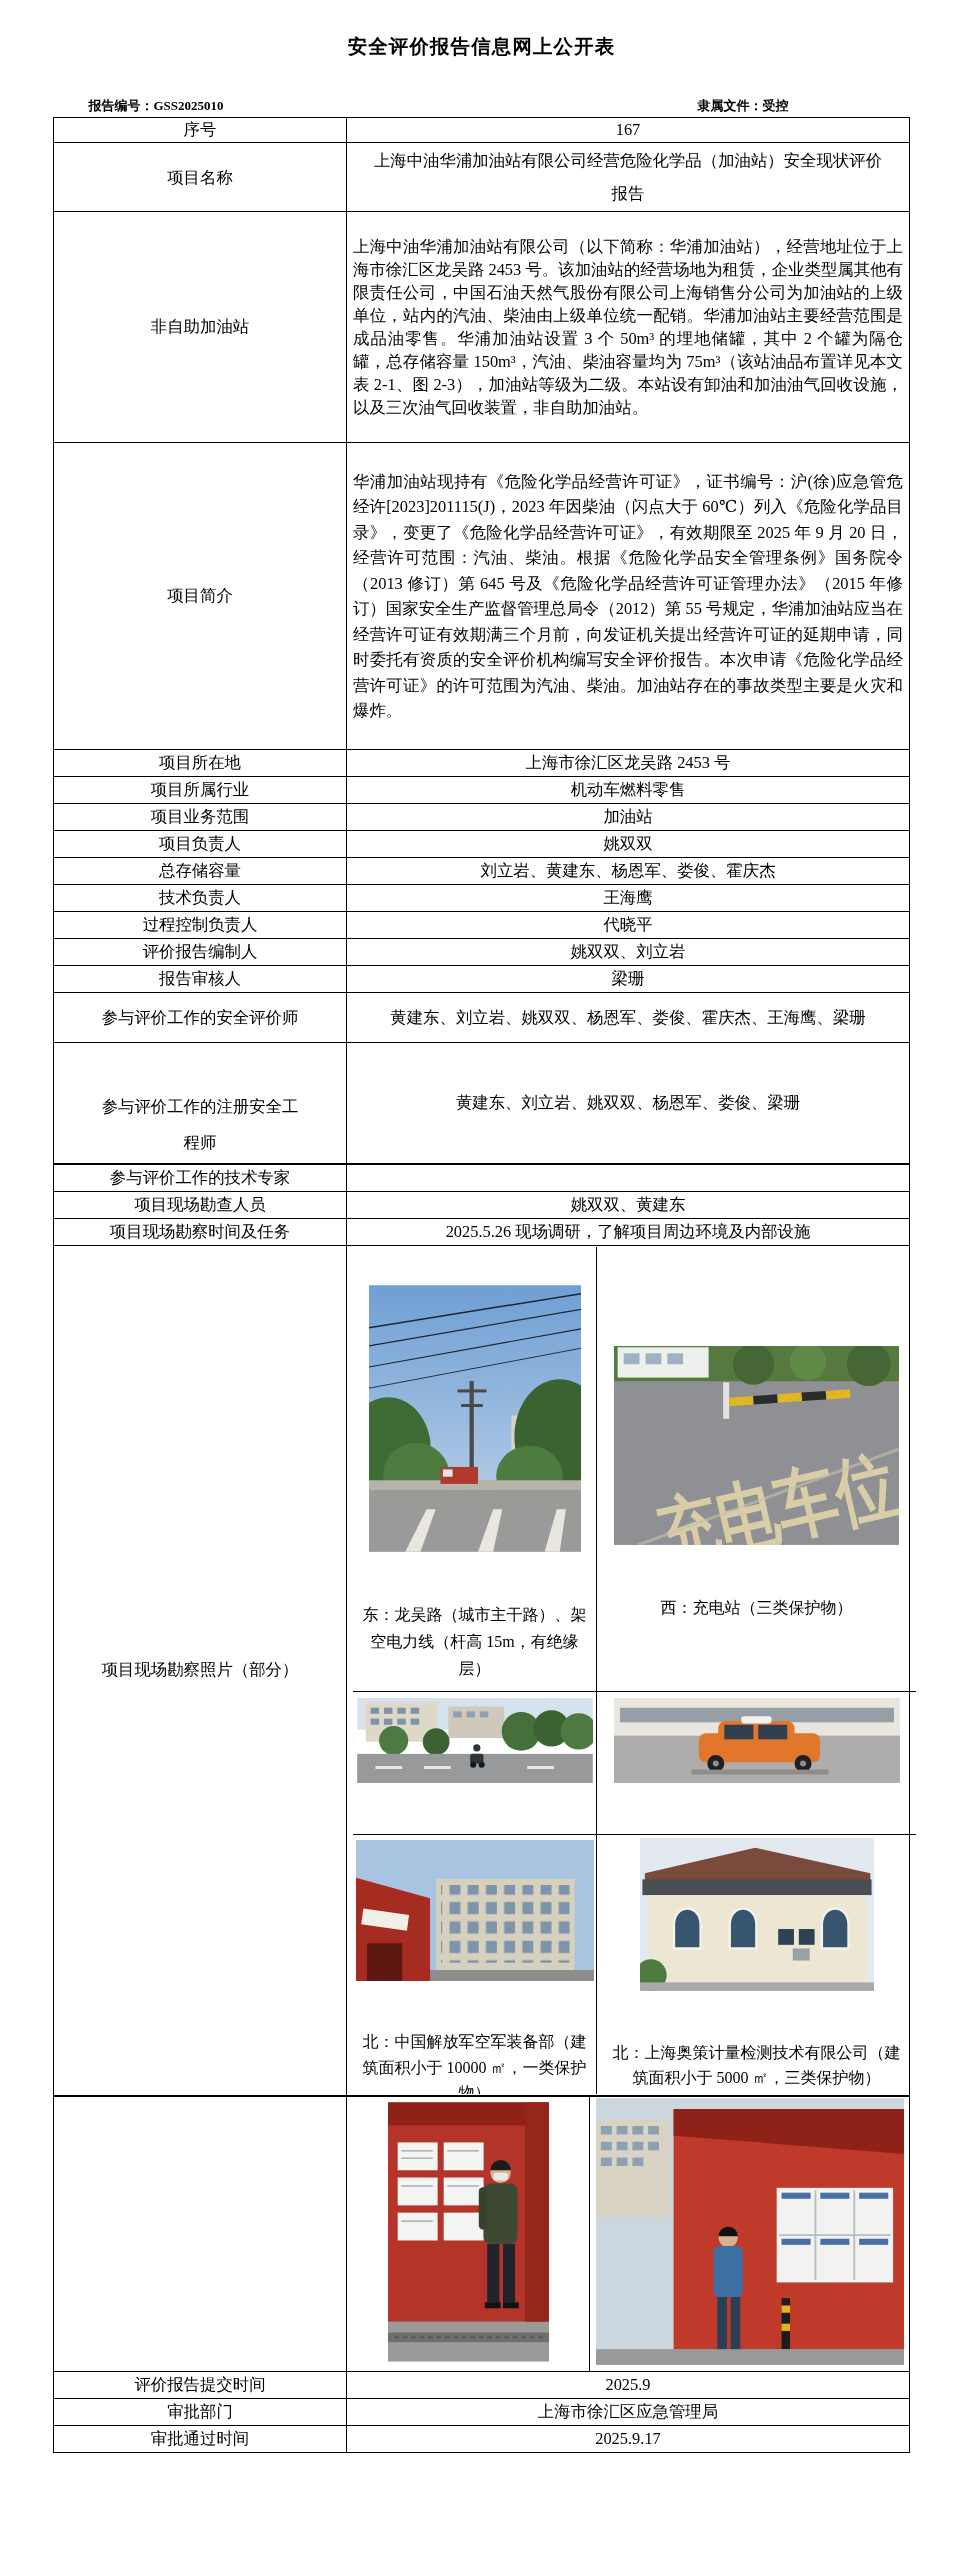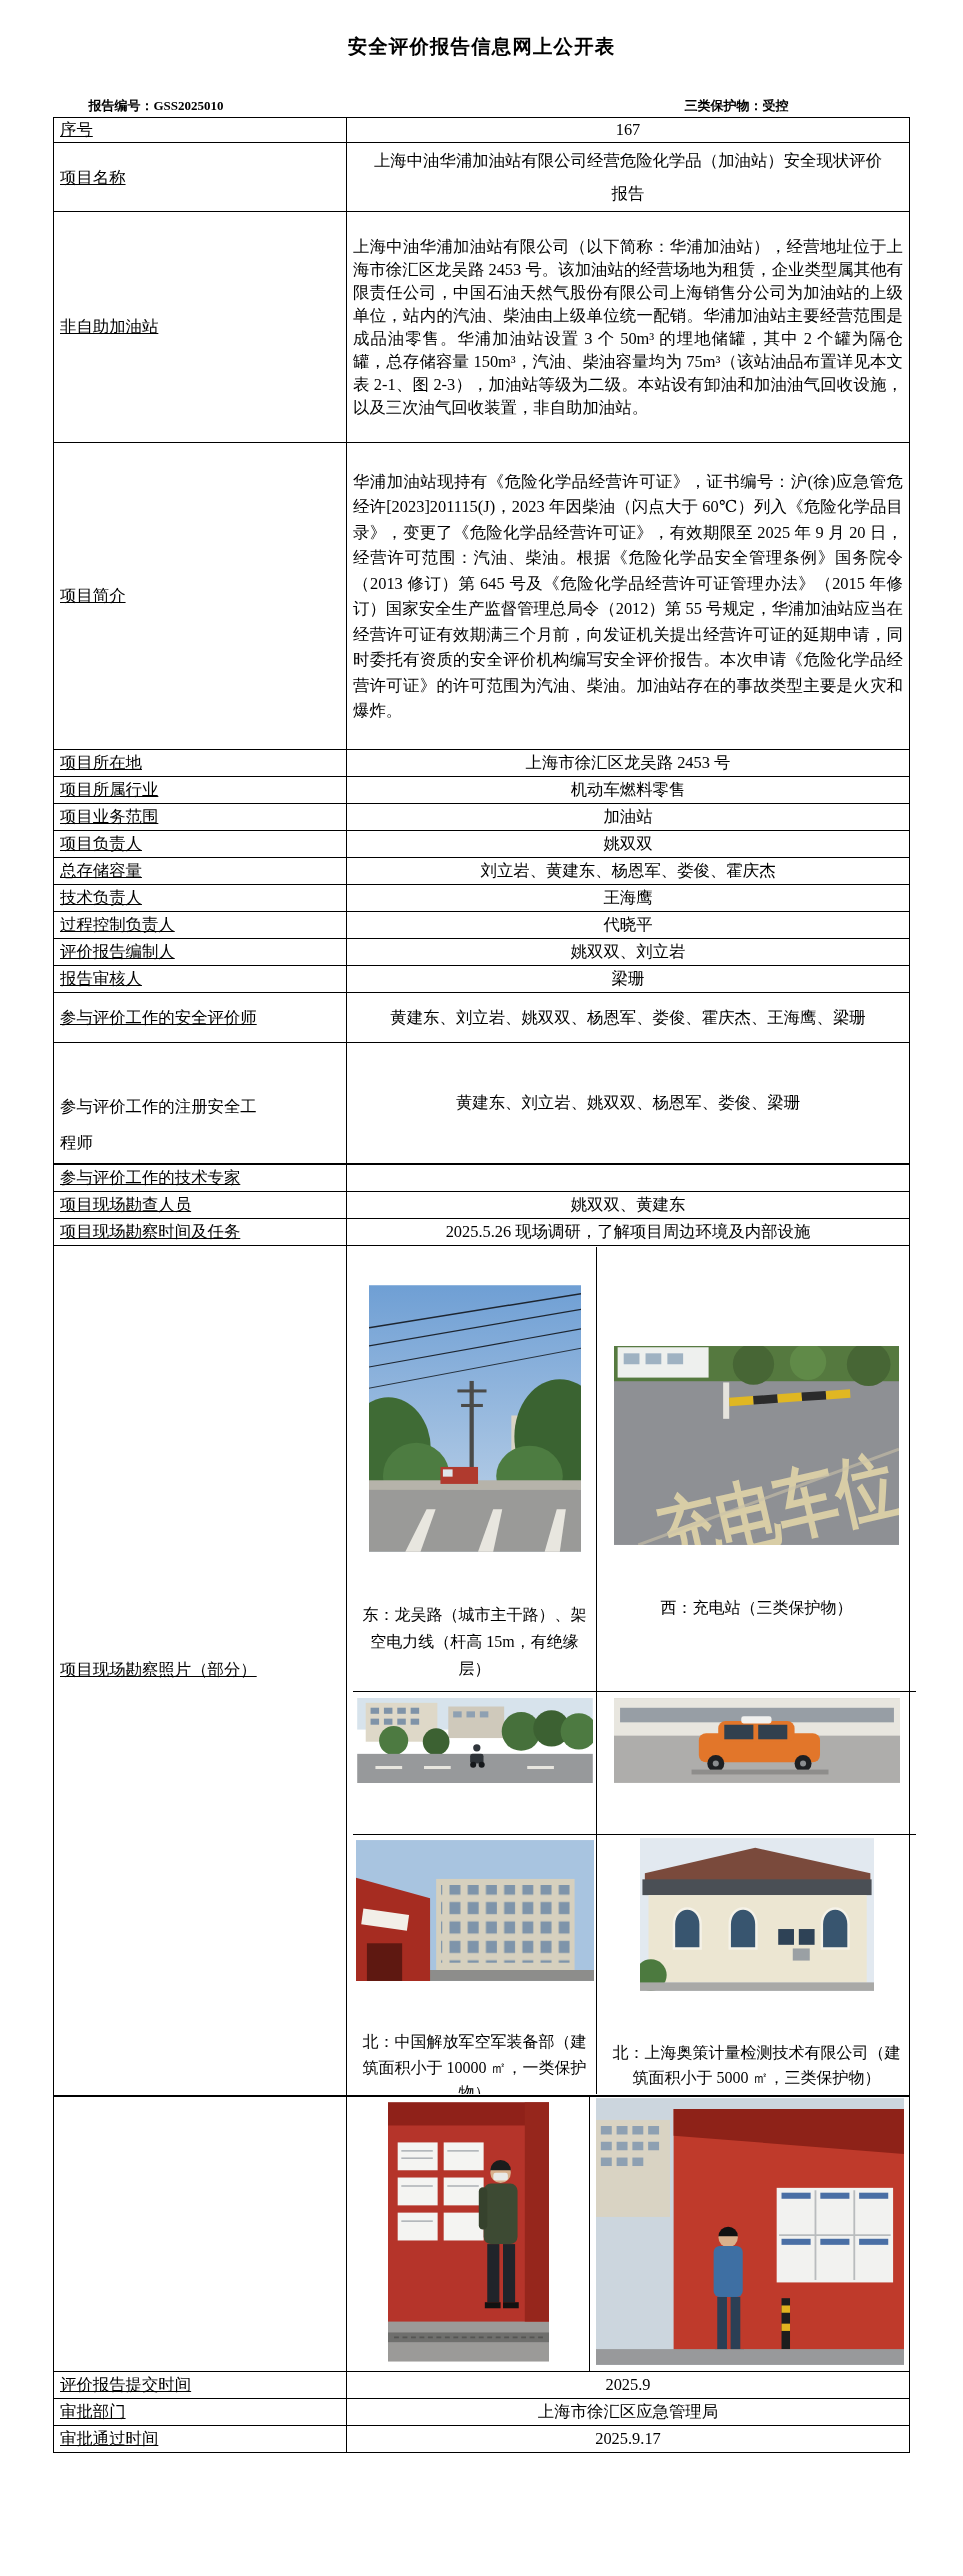--- a/index.html
+++ b/index.html
@@ -19,21 +19,21 @@
     width:856px;margin:0 auto;border-collapse:collapse;table-layout:fixed;
     border:1.8px solid #000;
   }
   .t1{margin-top:22px;}
   .t2{margin-top:19.4px;}
   .t3{margin-top:19.4px;}
   table.doc td{
     border:1.2px solid #000;font-size:16.4px;vertical-align:middle;box-sizing:border-box;
     padding:1.2px 6px;
   }
-  td.lab{text-align:left;text-decoration:underline;}
+  td.lab{text-align:center;}
   td.val{text-align:center;}
   td.par{
     vertical-align:top;text-align:justify;text-align-last:left;
     padding:2.4px 16px;overflow:hidden;
   }
   .lh38{line-height:23px;}
   .lh42{line-height:25.5px;}
   .h38{height:23px;}
   .h110{height:67px;line-height:33px;}
   .h380{height:231px;}
@@ -63,21 +63,21 @@
 </style>
 </head>
 <body>
 
 <div class="page">
 
   <div class="title">安全评价报告信息网上公开表</div>
 
   <div class="meta">
     <span>报告编号：GSS2025010</span>
-    <span>三类保护物：受控</span>
+    <span>隶属文件：受控</span>
   </div>
 
   <table class="doc t1">
     <colgroup>
         <col style="width:293px">
         <col style="width:243px">
         <col style="width:320px">
       </colgroup>
     <tbody>
         <tr>

